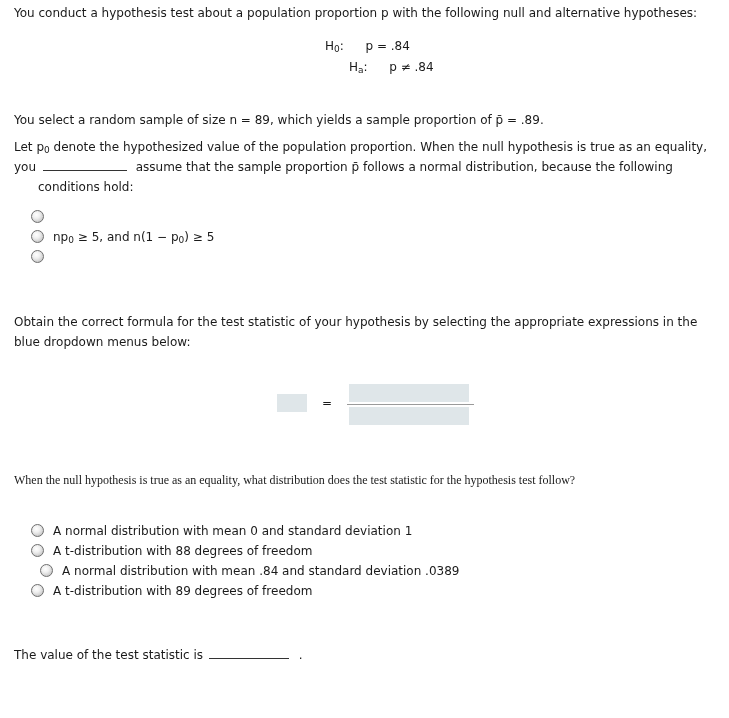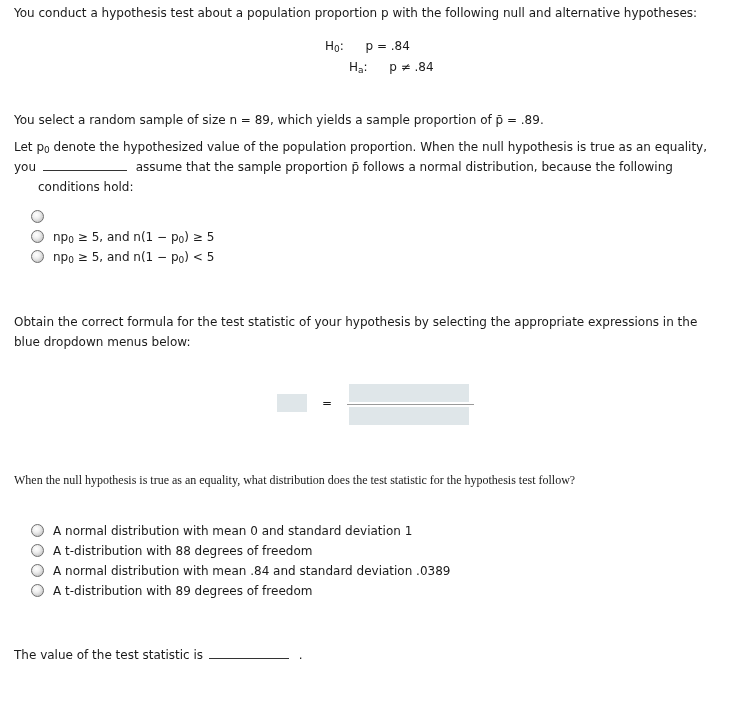--- a/index.html
+++ b/index.html
@@ -43,41 +43,41 @@
 </div>
 <div class="abs line" style="left:14px; top:177px;margin-left:24px;">conditions hold:</div>
 
 <div class="opt" style="left:31px; top:207px;">
   <span class="radio"></span>
 </div>
 <div class="opt" style="left:31px; top:227px;">
   <span class="radio"></span><span><span>np</span><sub>0</sub><span> ≥ 5, and n(1 − p</span><sub>0</sub><span>) ≥ 5</span></span>
 </div>
 <div class="opt" style="left:31px; top:247px;">
-  <span class="radio"></span><span><span>np</span><sub>0</sub><span> ≥ 5, and n(1 − p</span><sub>0</sub><span>) &lt; 5</span></span>
+  <span class="radio"></span>
 </div>
 
 <div class="abs line" style="left:14px; top:312px;">Obtain the correct formula for the test statistic of your hypothesis by selecting the appropriate expressions in the</div>
 <div class="abs line" style="left:14px; top:332px;">blue dropdown menus below:</div>
 
 <div class="dd" style="left:277px; top:394px; width:30px; height:18px;"></div>
 <div class="abs" style="left:322px; top:394px; line-height:18px; font-size:12px;">=</div>
 <div class="dd" style="left:349px; top:384px; width:120px; height:18px;"></div>
 <div class="fracline" style="left:347px; top:404px; width:127px;"></div>
 <div class="dd" style="left:349px; top:407px; width:120px; height:18px;"></div>
 
 <div class="abs line" style="left:14px; top:470px;font-family:Liberation Serif, serif;">When the null hypothesis is true as an equality, what distribution does the test statistic for the hypothesis test follow?</div>
 
 <div class="opt" style="left:31px; top:521px;">
   <span class="radio"></span><span>A normal distribution with mean 0 and standard deviation 1</span>
 </div>
 <div class="opt" style="left:31px; top:541px;">
   <span class="radio"></span><span>A t-distribution with 88 degrees of freedom</span>
 </div>
-<div class="opt" style="left:31px; top:561px;">
+<div class="opt" style="left:40px; top:561px;">
   <span class="radio"></span><span>A normal distribution with mean .84 and standard deviation .0389</span>
 </div>
 <div class="opt" style="left:31px; top:581px;">
   <span class="radio"></span><span>A t-distribution with 89 degrees of freedom</span>
 </div>
 
 <div class="abs line" style="left:14px; top:645px;">
   <span>The value of the test statistic is</span>
   <span class="blank" style="width:80px; margin:0 6px 0 2px;"></span>
   <span>.</span>

